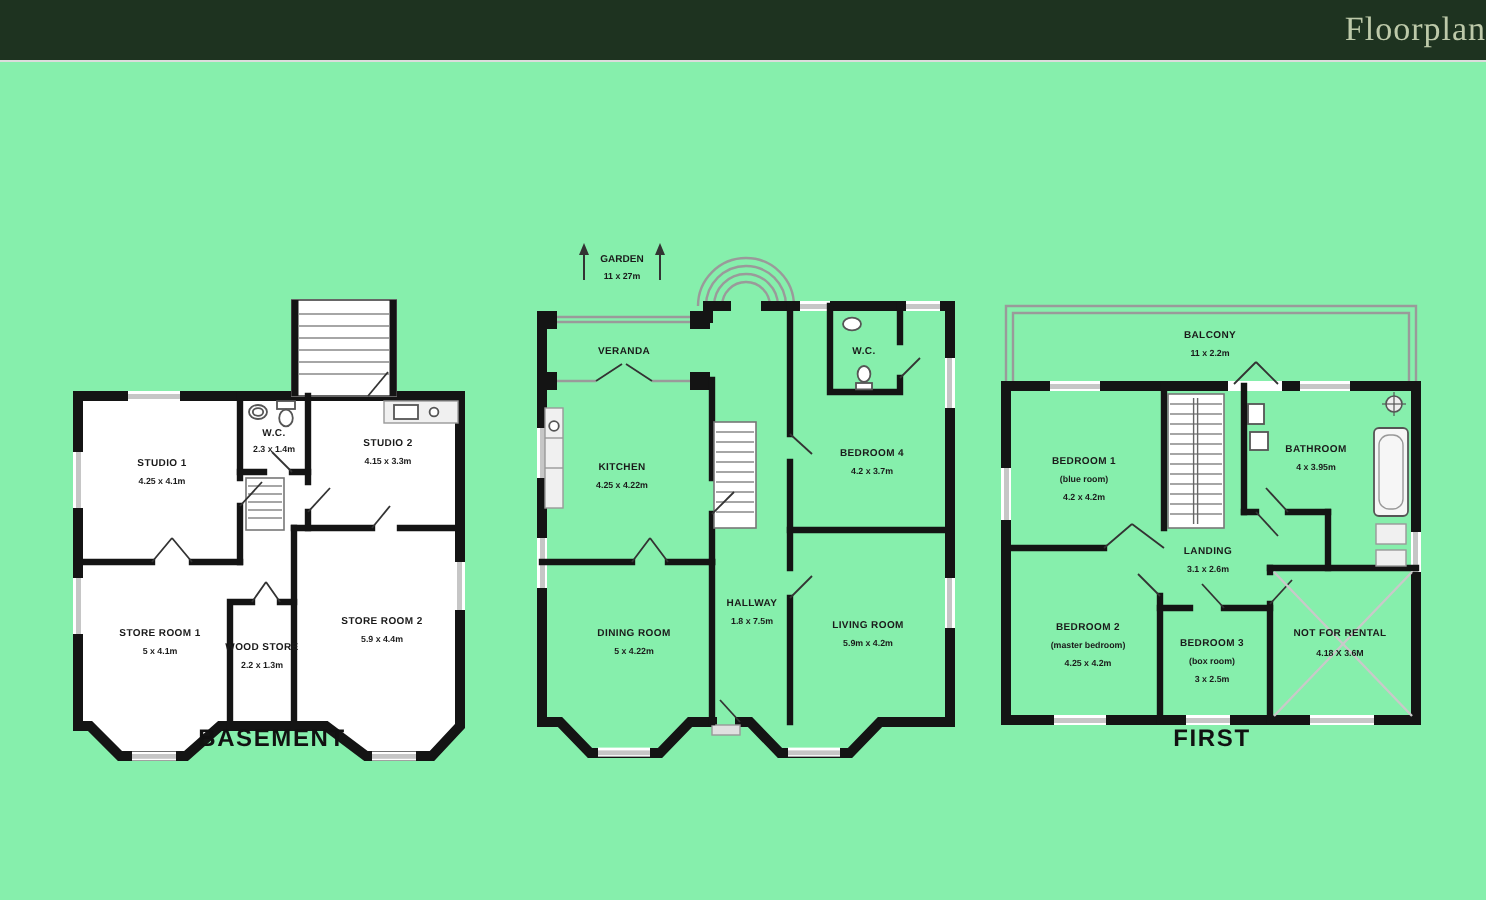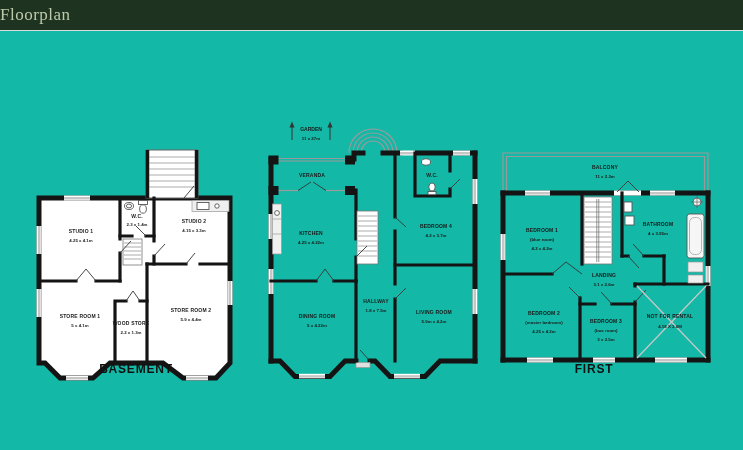--- a/index.html
+++ b/index.html
@@ -1,20 +1,20 @@
 <!DOCTYPE html>
 <html><head>
 <meta charset="utf-8">
 <style>
   html,body{margin:0;padding:0;background:#ffffff;}
   body{width:743px;height:450px;position:relative;font-family:"Liberation Sans",sans-serif;overflow:hidden;}
   .header{position:absolute;left:0;top:0;width:743px;height:30px;background:#1e3320;
-          display:flex;align-items:center;justify-content:flex-start;border-bottom:1px solid #dcdcdc;}
+          display:flex;align-items:center;justify-content:flex-end;border-bottom:1px solid #dcdcdc;}
   .header .title{font-family:"Liberation Serif",serif;font-size:17px;color:#bdc9a9;letter-spacing:.5px;}
-  .canvas{position:absolute;left:0;top:31px;width:743px;height:419px;background:#14b8a6;}
+  .canvas{position:absolute;left:0;top:31px;width:743px;height:419px;background:#86efac;}
   svg.plan{position:absolute;overflow:visible;}
   svg text{font-family:"Liberation Sans",sans-serif;fill:#1a1a1a;text-anchor:middle;}
   .rname{font-size:5px;font-weight:bold;letter-spacing:.2px;}
   .rdim{font-size:4.4px;font-weight:bold;}
   .rsub{font-size:4.4px;font-weight:bold;}
   .gbig{font-size:5px;font-weight:bold;}
   .floor-label{position:absolute;text-align:center;font-size:12px;font-weight:bold;color:#111;letter-spacing:.8px;}
   .wall{stroke:#141414;stroke-width:5;fill:none;stroke-linecap:square;}
   .wallfill{stroke:#141414;stroke-width:5;fill:#ffffff;stroke-linejoin:miter;}
   .iwall{stroke:#141414;stroke-width:3.2;fill:none;stroke-linecap:square;}
@@ -356,15 +356,15 @@
       <text class="rdim" x="44" y="189">4.25 x 4.2m</text>
       <text class="rname" x="106" y="179">BEDROOM 3</text>
       <text class="rsub" x="106" y="188">(box room)</text>
       <text class="rdim" x="106" y="197">3 x 2.5m</text>
       <text class="rname" x="170" y="174">NOT FOR RENTAL</text>
       <text class="rdim" x="170" y="184">4.18 X 3.6M</text>
     </g>
   </svg>
 
   <div class="floor-label" style="left:36px;top:331px;width:200px">BASEMENT</div>
-  <div class="floor-label" style="left:488px;top:331px;width:212px">FIRST</div>
+  <div class="floor-label" style="left:500px;top:331px;width:212px">FIRST</div>
 
 </div>
 
 </body></html>

